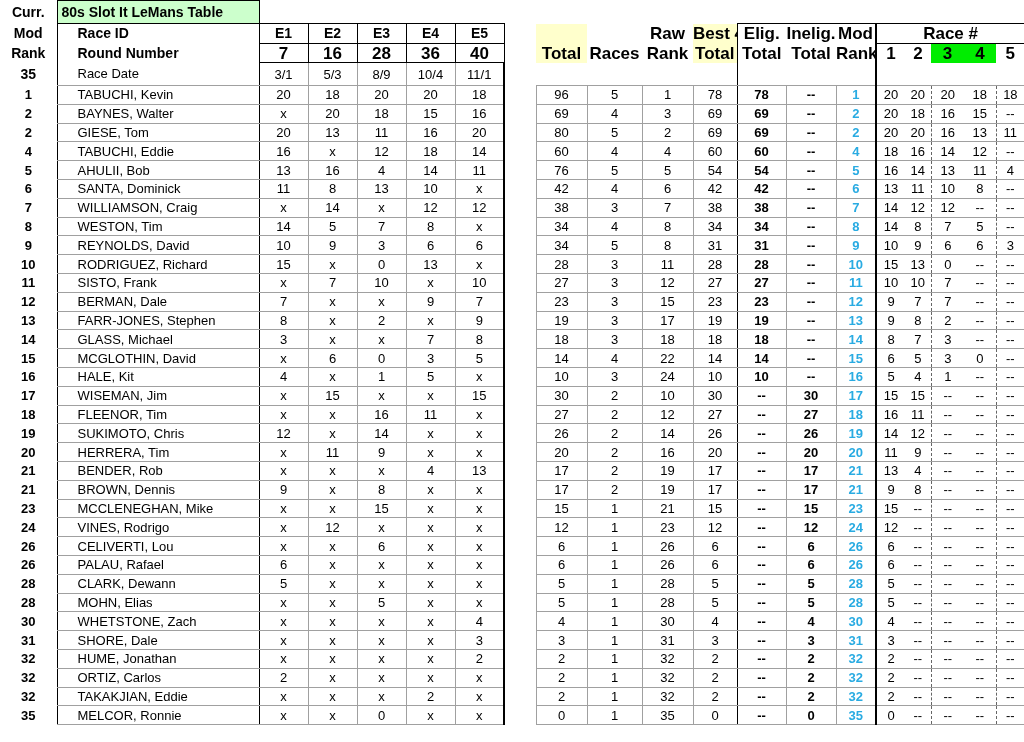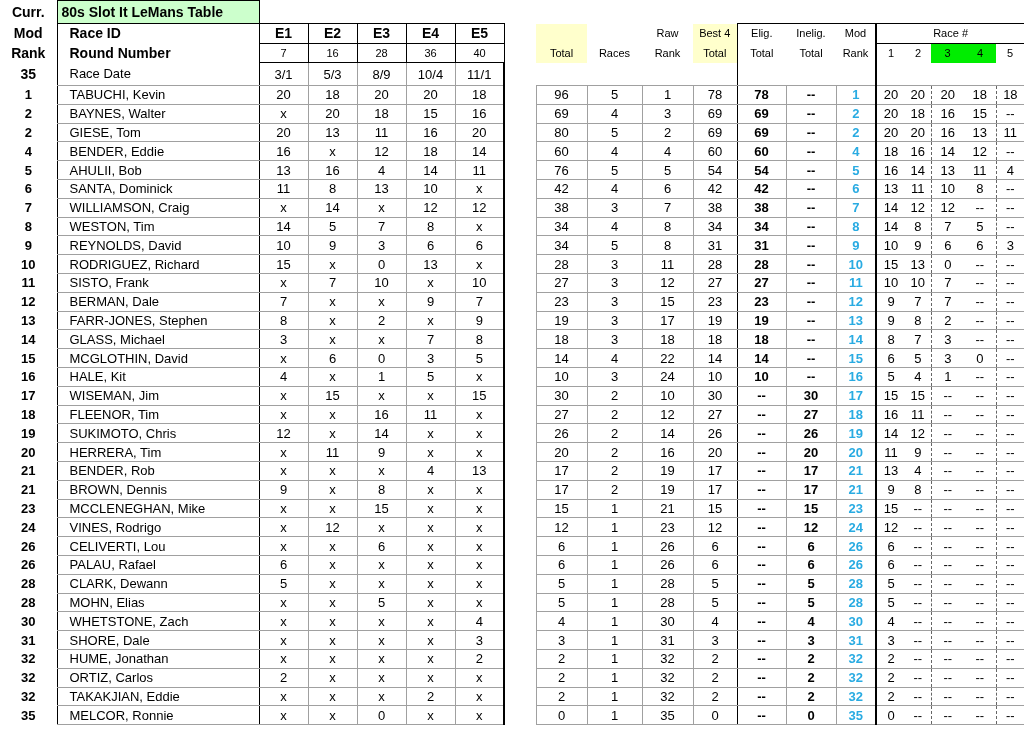--- a/index.html
+++ b/index.html
@@ -8,32 +8,32 @@
   }
   *{box-sizing:border-box;}
   html,body{margin:0;padding:0;background:#fff;}
   #sheet{width:1024px;height:742px;overflow:hidden;background:#fff;
          font-family:"Liberation Sans","DejaVu Sans",sans-serif;color:#000;}
   table{border-collapse:collapse;table-layout:fixed;width:1024px;}
   td{padding:0;margin:0;text-align:center;vertical-align:middle;font-size:13px;
      line-height:17px;white-space:nowrap;overflow:hidden;}
   tr.hr1{height:23px;} tr.hr2{height:20px;} tr.hr3{height:19px;} tr.hr4{height:23px;}
   tbody tr{height:18.8px;}
-  .hb{font-weight:normal;font-size:11px;}
+  .hb{font-weight:bold;font-size:17px;}
   .hb14{font-weight:bold;font-size:14px;}
   .title-cell{background:var(--ltgreen);border:1px solid var(--bk);text-align:left;
               padding-left:4px;font-weight:bold;font-size:14px;margin-left:41px;}
   .hl-y{background:var(--yellow);}
   .hl-g{background:var(--green);}
   .bl-k{border-left:1px solid var(--bk);}
   .bt-k{border-top:1px solid var(--bk);} .bb-k{border-bottom:1px solid var(--bk);margin-left:16px;}
   .br-k2{border-right:2px solid var(--bk);}
   .bl-g{border-left:1px solid var(--gy);} .bb-g{border-bottom:1px solid var(--gy);}
   .c-name{border-left:1px solid var(--bk);border-right:1px solid var(--bk);
-          text-align:left;padding-left:12px;}
+          text-align:left;padding-left:20px;}
   .hdr-e{border:1px solid var(--bk);}
   
   tbody td{border-bottom:1px solid var(--gy);}
   tbody td.c-rank, tbody td.c-gap{border-bottom:none;}
   tbody .c-rank{font-weight:bold;}
   tbody .c-e{border-left:1px solid var(--gy);}
   tbody .c-e1{border-left:1px solid var(--bk);}
   tbody .c-e5{border-right:2px solid var(--bk);}
   tbody .c-total,tbody .c-races,tbody .c-raw,tbody .c-best4{border-left:1px solid var(--gy);}
   tbody .c-elig{border-left:1px solid var(--bk);font-weight:bold;}
@@ -201,21 +201,21 @@
           <td class="c-inelig">--</td>
           <td class="c-mod">2</td>
           <td class="c-r1">20</td>
           <td class="c-r2">20</td>
           <td class="c-r3">16</td>
           <td class="c-r4">13</td>
           <td class="c-r5">11</td>
         </tr>
         <tr>
           <td class="c-rank">4</td>
-          <td class="c-name">BENDER, Eddie</td>
+          <td class="c-name">TABUCHI, Eddie</td>
           <td class="c-e c-e1">16</td>
           <td class="c-e c-e2">x</td>
           <td class="c-e c-e3">12</td>
           <td class="c-e c-e4">18</td>
           <td class="c-e c-e5">14</td>
           <td class="c-gap"></td>
           <td class="c-total">60</td>
           <td class="c-races">4</td>
           <td class="c-raw">4</td>
           <td class="c-best4">60</td>

